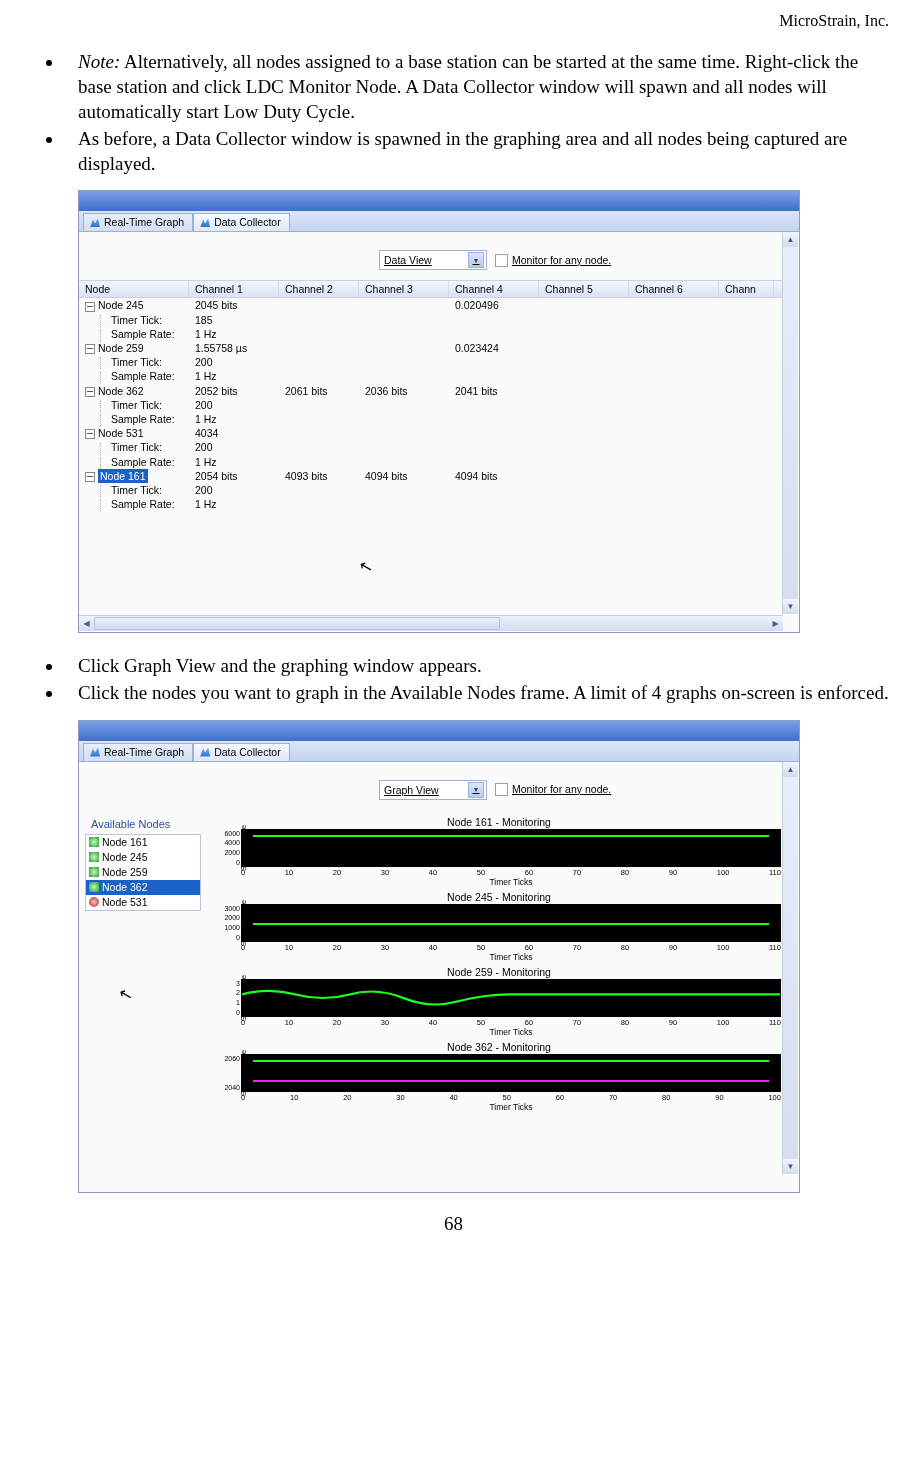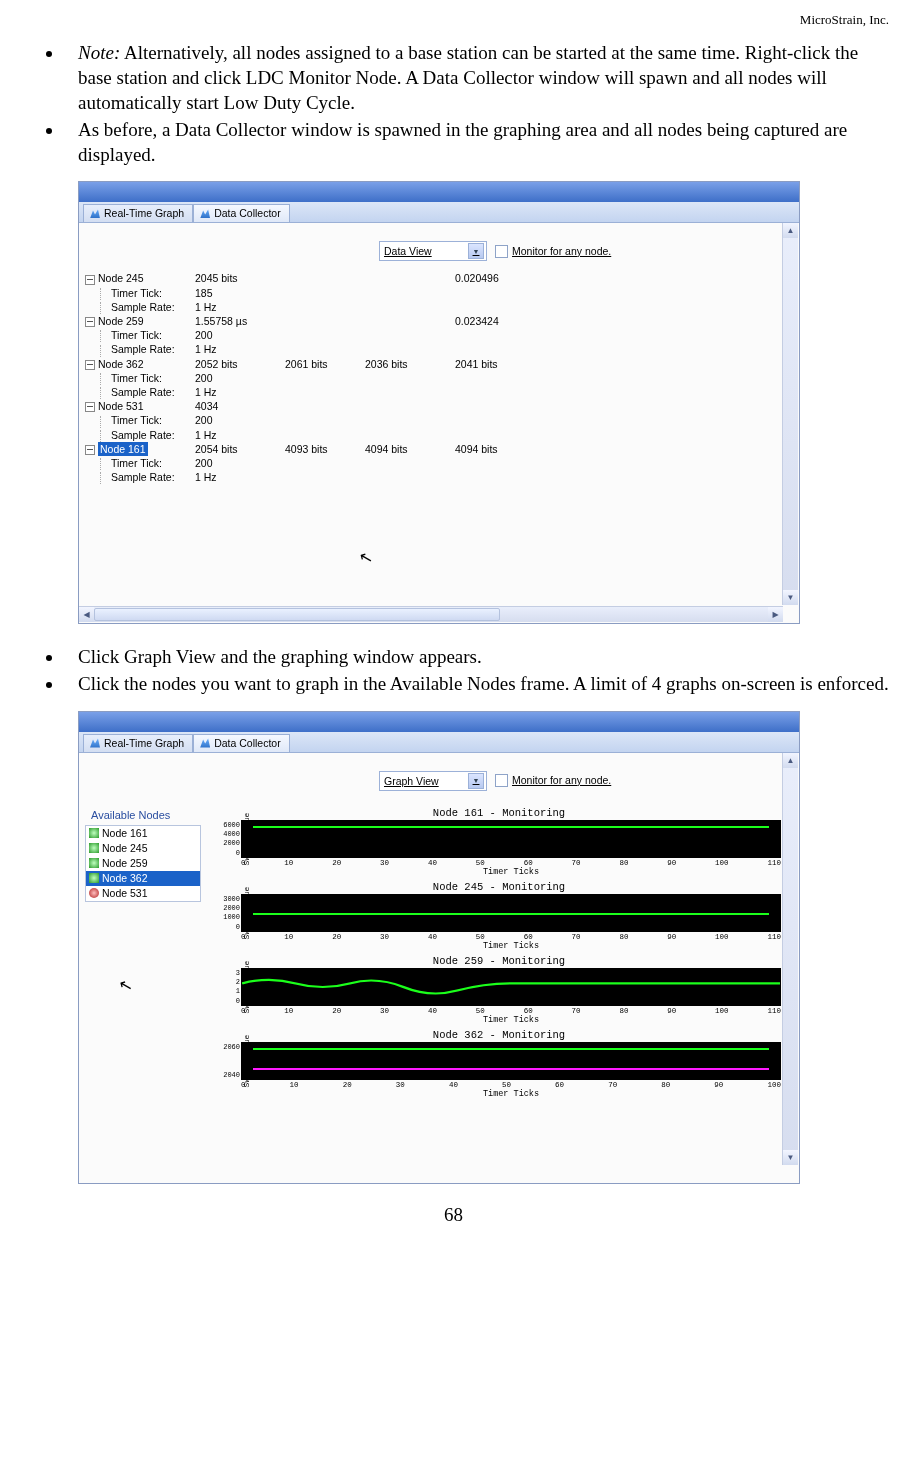--- a/index.html
+++ b/index.html
@@ -6,22 +6,22 @@
     margin: 0;
     padding: 12px 18px 18px 18px;
     font-family: "Times New Roman", Times, serif;
     font-size: 19px;
     color: #000;
     background: #fff;
     width: 871px;
   }
   .header-right {
     text-align: right;
-    font-size: 13px;
-    margin-bottom: 12px;
+    font-size: 16px;
+    margin-bottom: 19px;
   }
   ul.body-list {
     margin: 0 0 14px 0;
     padding-left: 46px;
   }
   ul.body-list li {
     margin-bottom: 2px;
     padding-left: 14px;
     line-height: 1.32;
   }
@@ -157,21 +157,21 @@
     width:120px;padding:8px 4px;flex-shrink:0;
   }
   .sidepanel-title{color:#2a4ea0;font-size:11px;margin:0 0 4px 8px;}
   .nodes-box{border:1px solid #b8c5de;background:#fff;margin:0 2px;}
   .node-row{display:flex;align-items:center;gap:3px;padding:0 3px;font-size:10.5px;line-height:15px;}
   .node-row.sel{background:#1a62c8;color:#fff;}
   .ni{width:10px;height:10px;flex-shrink:0;}
   .ni-g{background:radial-gradient(circle,#bfffbf,#2a9a2a);}
   .ni-r{background:radial-gradient(circle,#ffbfbf,#b02020);border-radius:50%;}
   .charts{flex:1;padding:6px 18px 6px 2px;}
-  .chart{margin-bottom:4px;font-family:Liberation Mono, monospace;}
+  .chart{margin-bottom:4px;}
   .ch-title{text-align:center;font-size:10.5px;margin-bottom:1px;}
   .ch-plot{
     border:1px solid #000;background:#000;height:36px;position:relative;margin-left:24px;
   }
   .ylabel{
     position:absolute;left:-22px;top:50%;transform:translateY(-50%) rotate(-90deg);
     font-size:8px;white-space:nowrap;transform-origin:center;
   }
   .yticks{
     position:absolute;left:-20px;top:0;bottom:0;width:18px;
@@ -217,20 +217,30 @@
     </div>
 
     <div class="controls-row">
       <div class="dropdown">
         <span>Data View</span>
         <span class="dd-btn">▼</span>
       </div>
       <label><span class="chk"></span><span>Monitor for any node.</span></label>
     </div>
 
+    <div class="grid-hdr">
+      <div>Node</div>
+      <div>Channel 1</div>
+      <div>Channel 2</div>
+      <div>Channel 3</div>
+      <div>Channel 4</div>
+      <div>Channel 5</div>
+      <div>Channel 6</div>
+      <div>Chann</div>
+    </div>
 
     <div class="tree-area" id="tree-area">
         <div class="tcol0"><span class="minus-box"></span>Node 245</div>
         <div>2045 bits</div>
         <div></div>
         <div></div>
         <div>0.020496</div>
         <div></div>
         <div></div>
         <div></div>

